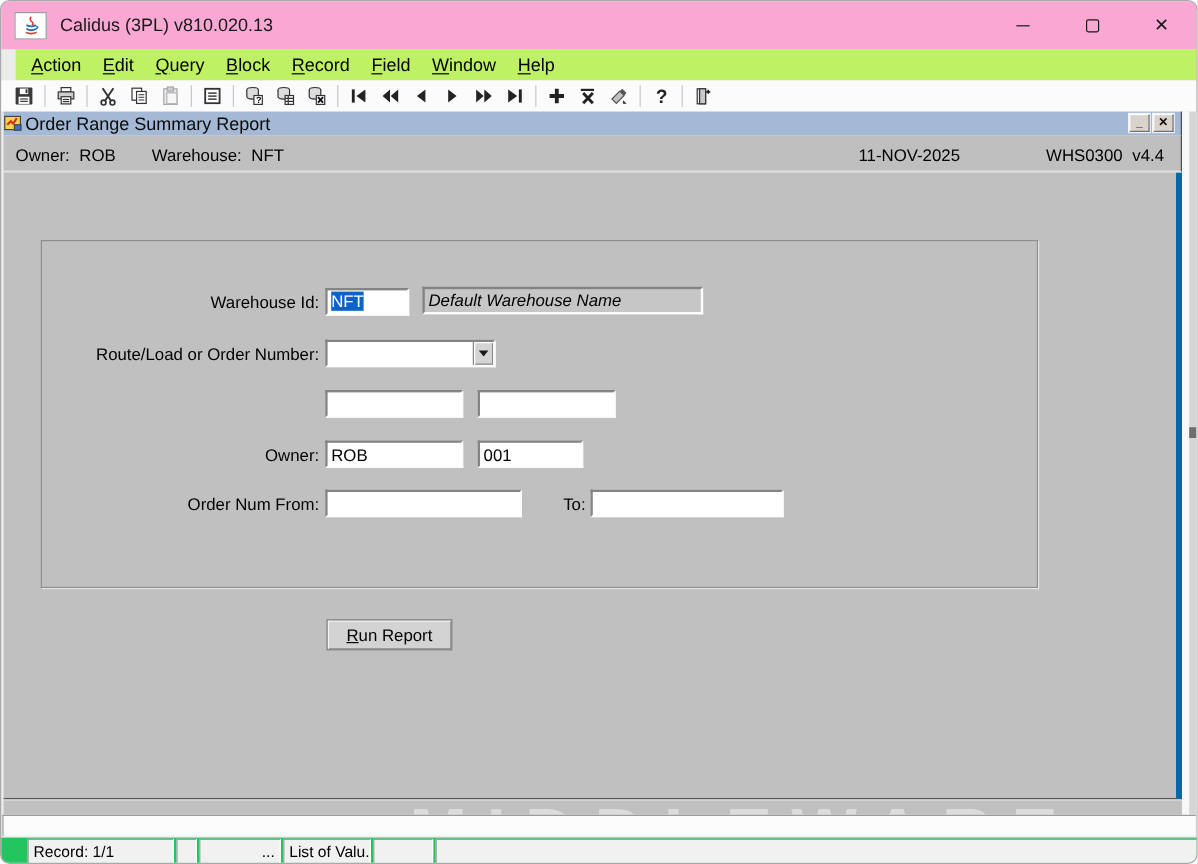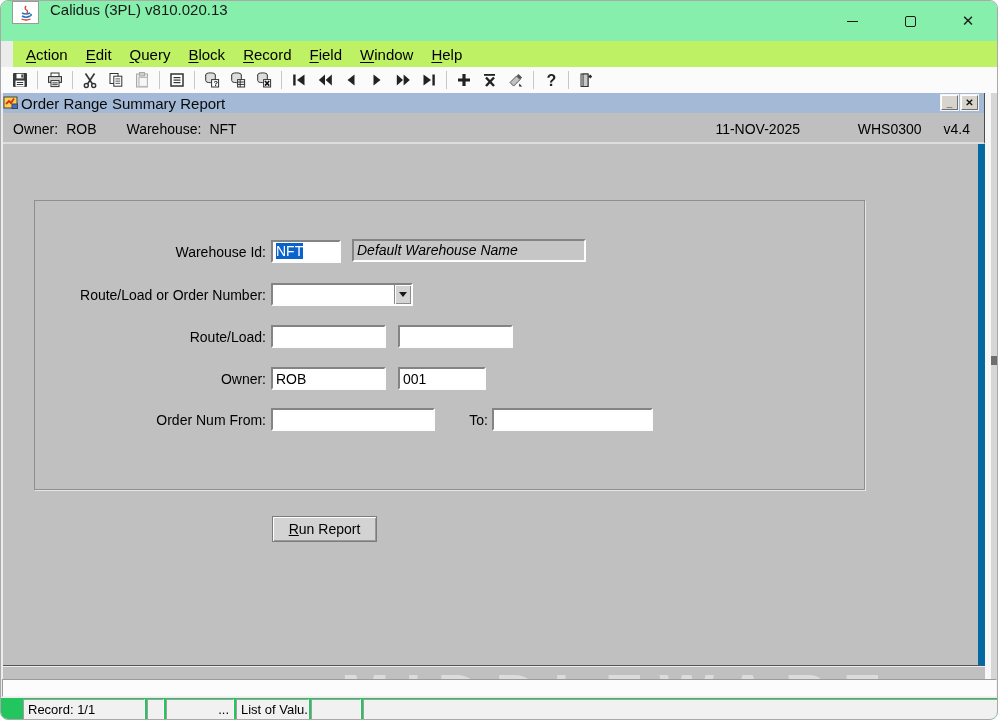--- a/index.html
+++ b/index.html
@@ -1,22 +1,22 @@
 <!DOCTYPE html>
 <html><head>
 <meta charset="utf-8">
 <style>
   * { margin:0; padding:0; box-sizing:border-box; }
   body { background:#fff; font-family:"Liberation Sans", sans-serif; }
   #window { position:relative; width:998px; height:720px; background:#ececec;
             border:1px solid #a9a9a9; border-radius:8px; overflow:hidden; }
 
   
-  .titlebar { position:absolute; left:0; top:0; width:100%; height:40px; background:#86efac;
-              display:flex; align-items:flex-start; }
+  .titlebar { position:absolute; left:0; top:0; width:100%; height:40px; background:#f9a8d4;
+              display:flex; align-items:center; }
   .app-icon { width:27px; height:23px; margin-left:11px; background:#fff; border:1px solid #9a9a9a;
               display:flex; align-items:center; justify-content:center; }
   .title-text { margin-left:11px; font-size:15px; color:#191919; }
   .win-controls { position:absolute; right:0; top:0; height:40px; display:flex; }
   .win-btn { width:58px; height:40px; display:flex; align-items:center; justify-content:center;
              color:#1a1a1a; font-size:15px; }
   .glyph-min { width:11px; height:1px; background:#1a1a1a; }
   .glyph-max { width:11px; height:11px; border:1.2px solid #1a1a1a; border-radius:2px; }
 
   
@@ -37,24 +37,24 @@
   .mdi-title { font-size:15px; color:#0a0a0a; margin-left:2px; }
   .mdi-controls { position:absolute; right:6px; top:2px; display:flex; gap:3px; }
   .mdi-btn { width:17px; height:15px; background:#d8d4cc; border:1px solid;
              border-color:#fff #6f6f6f #6f6f6f #fff; box-shadow:0 0 0 1px #f4f4f4;
              display:flex; align-items:center; justify-content:center;
              font-size:10px; font-weight:bold; color:#111; line-height:1; }
   .infobar { position:absolute; left:2px; top:112px; width:982px; height:31px; background:#bfbfbf;
              border-right:1px solid #4c4c4c; border-bottom:2px solid #dedede; font-size:14px; color:#000; }
   .infobar .left { position:absolute; left:10px; top:8px; display:flex; gap:8px; }
   .infobar .date { position:absolute; right:184px; top:8px; }
-  .infobar .prog { position:absolute; right:14px; top:8px; display:flex; gap:22px; }
+  .infobar .prog { position:absolute; right:14px; top:8px; display:flex; gap:8px; }
 
   .canvas { position:absolute; left:2px; top:143px; width:982px; height:522px; background:#c0c0c0;
-            border-right:7px solid #0369a1; border-bottom:1px solid #565656; }
+            border-right:5px solid #0369a1; border-bottom:1px solid #565656; }
   .groupbox { position:absolute; left:31px; top:56px; width:831px; height:290px;
               border:1px solid #8f8f8f; box-shadow:1px 1px 0 #e6e6e6; }
   .flabel { position:absolute; left:18px; width:245px; text-align:right; font-size:14px; color:#000; }
   .sunken { background:#fff; border:2px solid; border-color:#848484 #fdfdfd #fdfdfd #848484; }
   .field { position:absolute; height:23px; font-size:14px; color:#000; padding:1px 3px;
            font-family:"Liberation Sans", sans-serif; }
   input.field { outline:none; }
   .sel { background:#0a62cb; color:#fff; }
   .ro-field { background:#c6c6c6;font-style:italic; }
   .combo { display:flex; align-items:stretch; padding:0; }
@@ -322,21 +322,20 @@
     <div class="field sunken ro-field" style="left:349px; top:95px; width:234px">Default Warehouse Name</div>
 
     <div class="flabel" style="top:143px">Route/Load or Order Number:</div>
     <div class="field sunken combo" style="left:268px; top:139px; width:142px">
       <span class="combo-text"></span>
       <span class="combo-btn">
           <span class="combo-arrow"></span>
         </span>
     </div>
 
-    <div class="flabel" style="top:185px">Route/Load:</div>
     <input class="field sunken" style="left: 268px; top: 181px; width: 115px;" value="">
     <input class="field sunken" style="left: 395px; top: 181px; width: 115px;" value="">
 
     <div class="flabel" style="top:227px">Owner:</div>
     <input class="field sunken" style="left: 268px; top: 223px; width: 115px;" value="ROB">
     <input class="field sunken" style="left: 395px; top: 223px; width: 88px;" value="001">
 
     <div class="flabel" style="top:268px">Order Num From:</div>
     <input class="field sunken" style="left: 268px; top: 264px; width: 164px;" value="">
     <div class="flabel" style="left:390px; width:95px; top:268px">To:</div>

